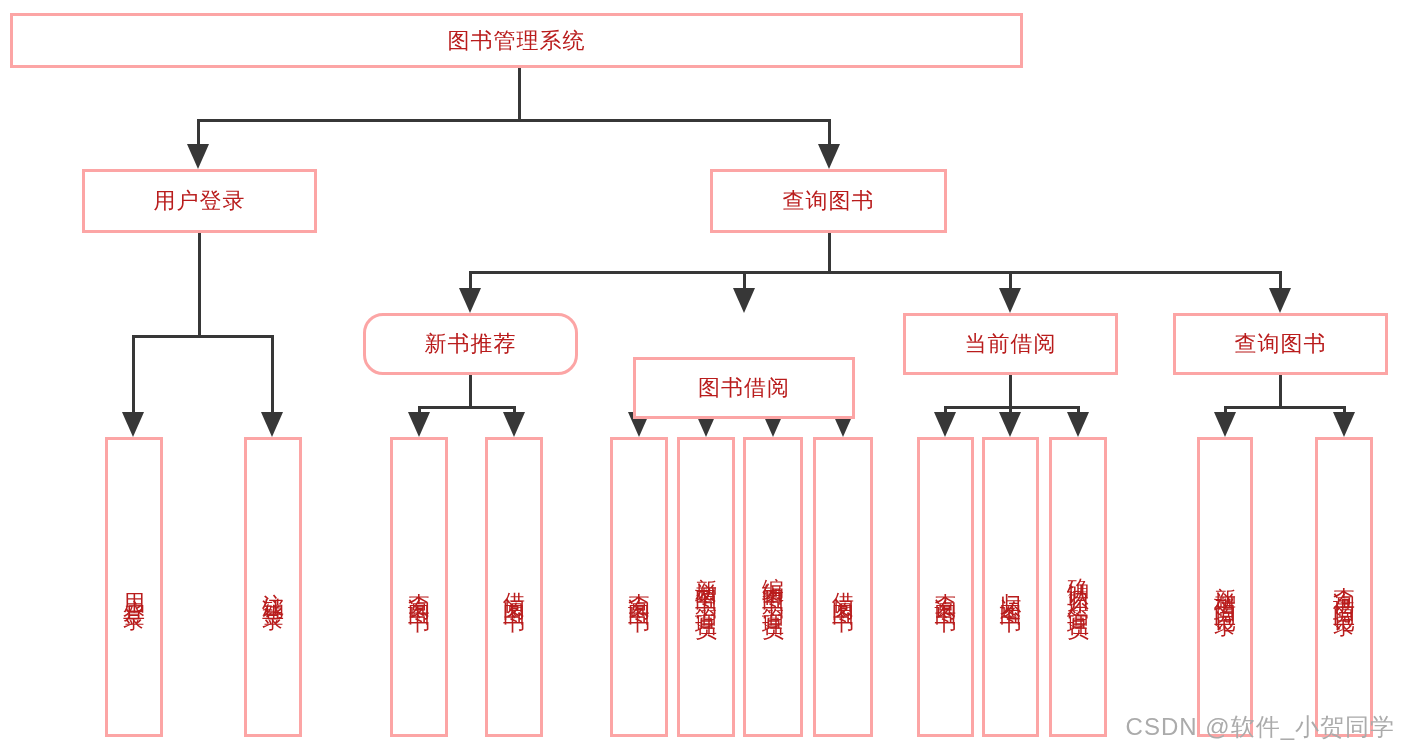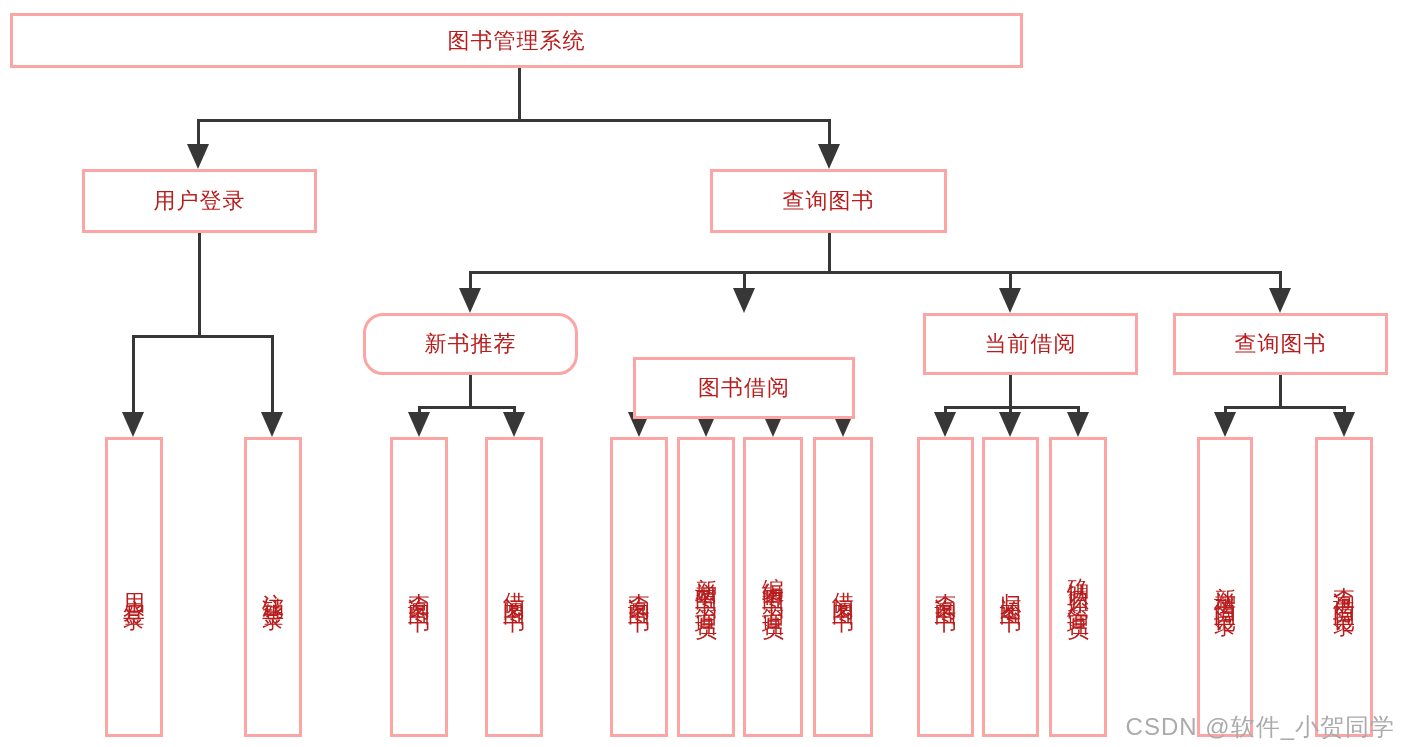--- a/index.html
+++ b/index.html
@@ -103,21 +103,21 @@
       <div class="arrow" style="left: 1067px; top: 412px;"></div>
       <div class="arrow" style="left: 1214px; top: 412px;"></div>
       <div class="arrow" style="left: 1333px; top: 412px;"></div>
     </div>
   <div id="nodes-layer">
       <div class="node h" style="left: 10px; top: 13px; width: 1013px; height: 55px;">图书管理系统</div>
       <div class="node h" style="left: 82px; top: 169px; width: 235px; height: 64px;">用户登录</div>
       <div class="node h" style="left: 710px; top: 169px; width: 237px; height: 64px;">查询图书</div>
       <div class="node h" style="left: 363px; top: 313px; width: 215px; height: 62px; border-radius: 20px;">新书推荐</div>
       <div class="node h" style="left: 633px; top: 313px; width: 222px; height: 62px; margin-top: 44px;">图书借阅</div>
-      <div class="node h" style="left: 903px; top: 313px; width: 215px; height: 62px; margin-left: 20px;">当前借阅</div>
+      <div class="node h" style="left: 903px; top: 313px; width: 215px; height: 62px;">当前借阅</div>
       <div class="node h" style="left: 1173px; top: 313px; width: 215px; height: 62px;">查询图书</div>
       <div class="node v" style="left: 105px; top: 437px; width: 58px; height: 300px;">用户登录</div>
       <div class="node v" style="left: 244px; top: 437px; width: 58px; height: 300px;">注销登录</div>
       <div class="node v" style="left: 390px; top: 437px; width: 58px; height: 300px;">查询图书</div>
       <div class="node v" style="left: 485px; top: 437px; width: 58px; height: 300px;">借阅图书</div>
       <div class="node v" style="left: 610px; top: 437px; width: 58px; height: 300px;">查询图书</div>
       <div class="node v" style="left: 677px; top: 437px; width: 58px; height: 300px;">新增图书（管理员）</div>
       <div class="node v" style="left: 743px; top: 437px; width: 60px; height: 300px;">编辑图书（管理员）</div>
       <div class="node v" style="left: 813px; top: 437px; width: 60px; height: 300px;">借阅图书</div>
       <div class="node v" style="left: 917px; top: 437px; width: 57px; height: 300px;">查询图书</div>

